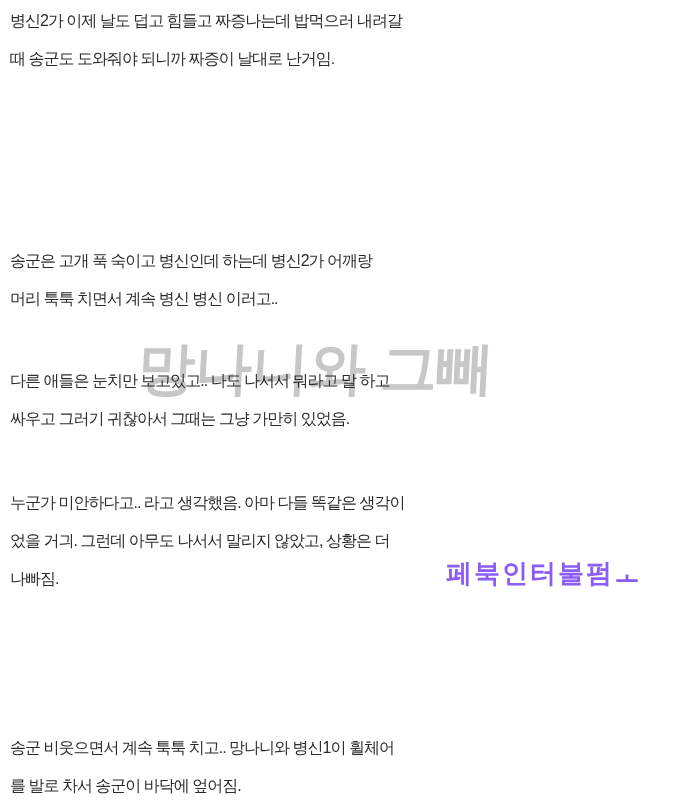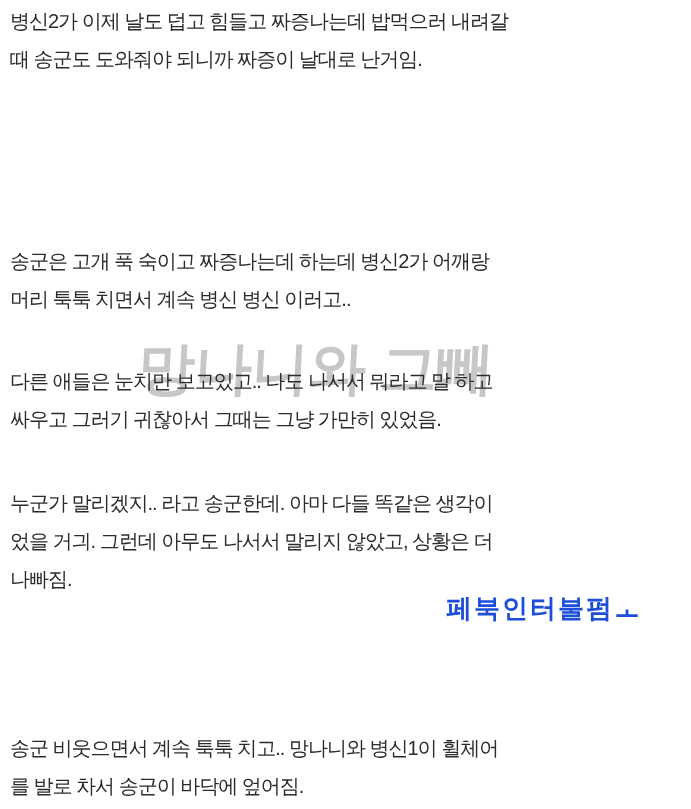--- a/index.html
+++ b/index.html
@@ -13,21 +13,21 @@
     height: 809px;
     background: #ffffff;
     overflow: hidden;
     font-family: "Liberation Sans", "DejaVu Sans", sans-serif;
   }
   .para {
     position: absolute;
     left: 10px;
     right: 14px;
     margin: 0;
-    font-size: 20px;
+    font-size: 16px;
     line-height: 38px;
     letter-spacing: -1px;
     color: #2b2b2b;
     white-space: pre;
     z-index: 2;
   }
   .para-1 { top: 2px; }
   .para-2 { top: 123px; }
   .para-3 { top: 242px; }
   .para-4 { top: 362px; }
@@ -45,50 +45,50 @@
     font-weight: bold;
     letter-spacing: 0px;
     color: #c7c7c7;
     white-space: pre;
     z-index: 1;
     transform: skewX(-3deg);
   }
   .repost-warning {
     position: absolute;
     left: 446px;
-    top: 593px;
+    top: 558px;
     margin: 0;
     font-family: "Liberation Serif", "DejaVu Serif", serif;
     font-size: 26px;
     line-height: 31px;
     font-weight: bold;
     letter-spacing: 2px;
-    color: #1d4ed8;
+    color: #8b5cf6;
     white-space: pre;
     z-index: 3;
   }
 </style>
 </head>
 <body>
 
 <div class="page">
 
   <div class="center-watermark">망나니와 그빼</div>
 
   <p class="para para-1">병신2가 이제 날도 덥고 힘들고 짜증나는데 밥먹으러 내려갈
 때 송군도 도와줘야 되니까 짜증이 날대로 난거임.</p>
 
 
-  <p class="para para-3">송군은 고개 푹 숙이고 짜증나는데 하는데 병신2가 어깨랑
+  <p class="para para-3">송군은 고개 푹 숙이고 병신인데 하는데 병신2가 어깨랑
 머리 툭툭 치면서 계속 병신 병신 이러고..</p>
 
   <p class="para para-4">다른 애들은 눈치만 보고있고.. 나도 나서서 뭐라고 말 하고
 싸우고 그러기 귀찮아서 그때는 그냥 가만히 있었음.</p>
 
-  <p class="para para-5">누군가 말리겠지.. 라고 송군한데. 아마 다들 똑같은 생각이
+  <p class="para para-5">누군가 미안하다고.. 라고 생각했음. 아마 다들 똑같은 생각이
 었을 거긔. 그런데 아무도 나서서 말리지 않았고, 상황은 더
 나빠짐.</p>
 
   <div class="repost-warning">페북인터불펌ㅗ</div>
 
 
   <p class="para para-7">송군 비웃으면서 계속 툭툭 치고.. 망나니와 병신1이 휠체어
 를 발로 차서 송군이 바닥에 엎어짐.</p>
 
 </div>

